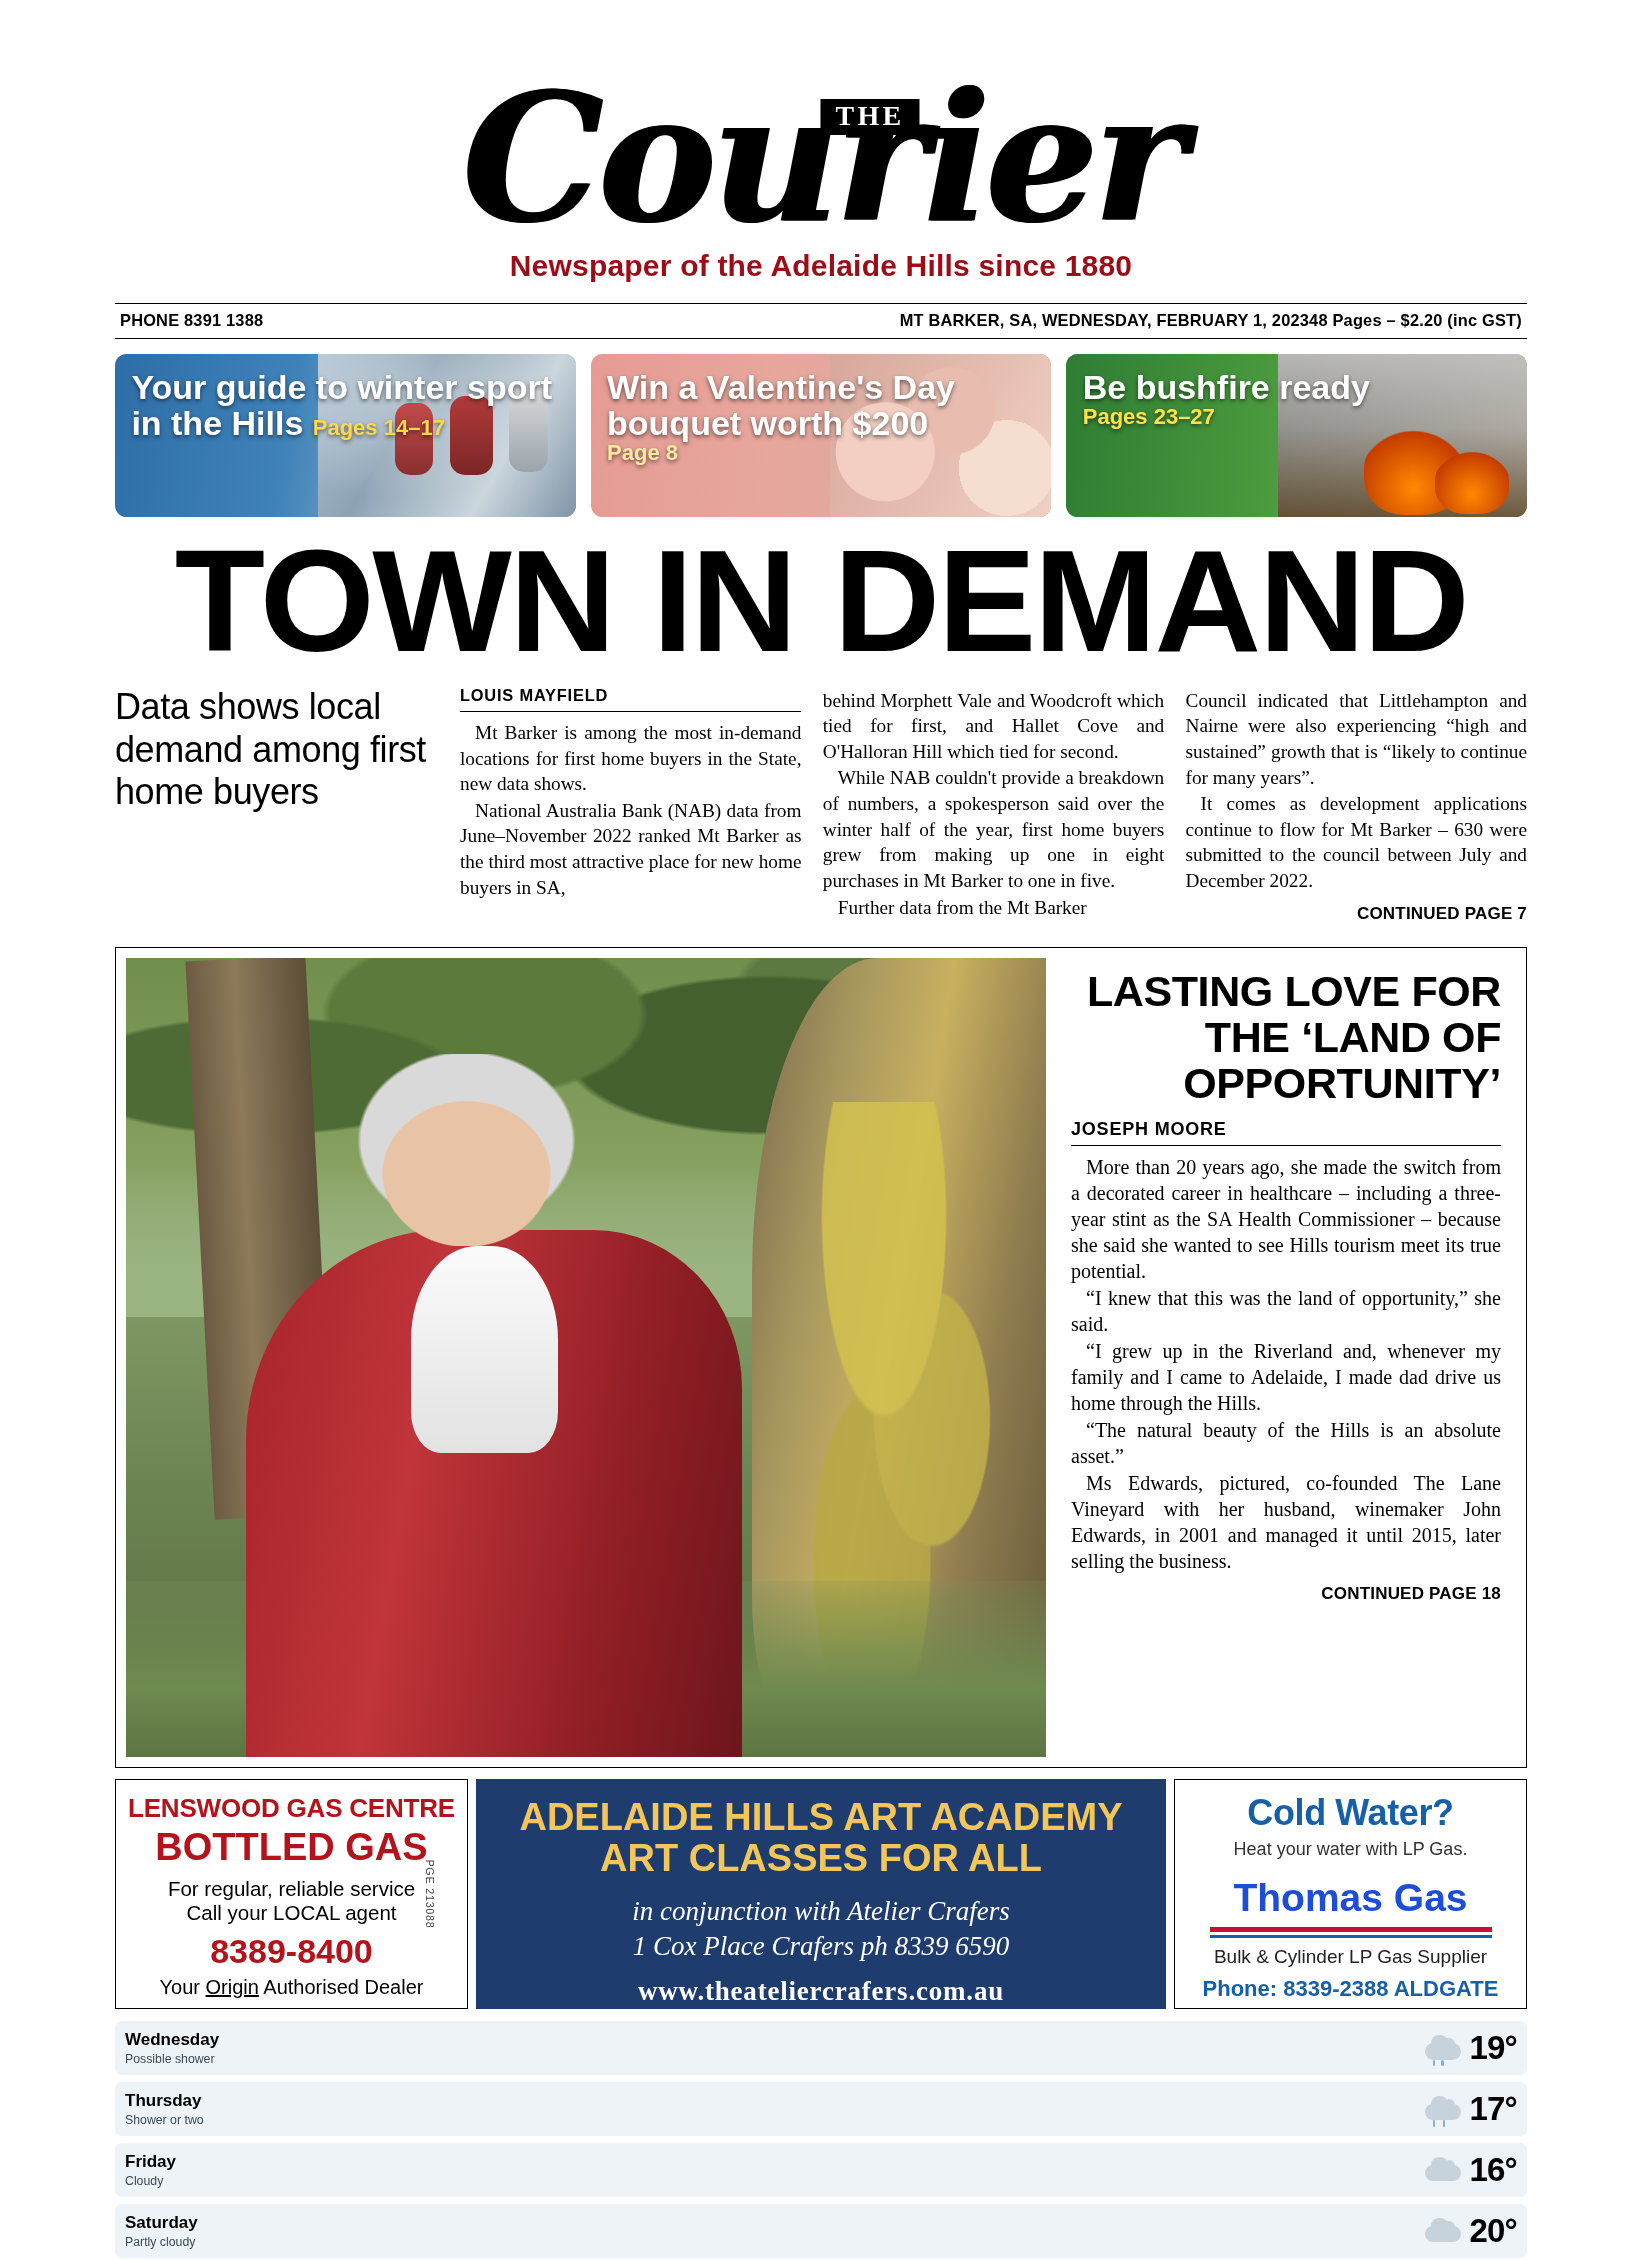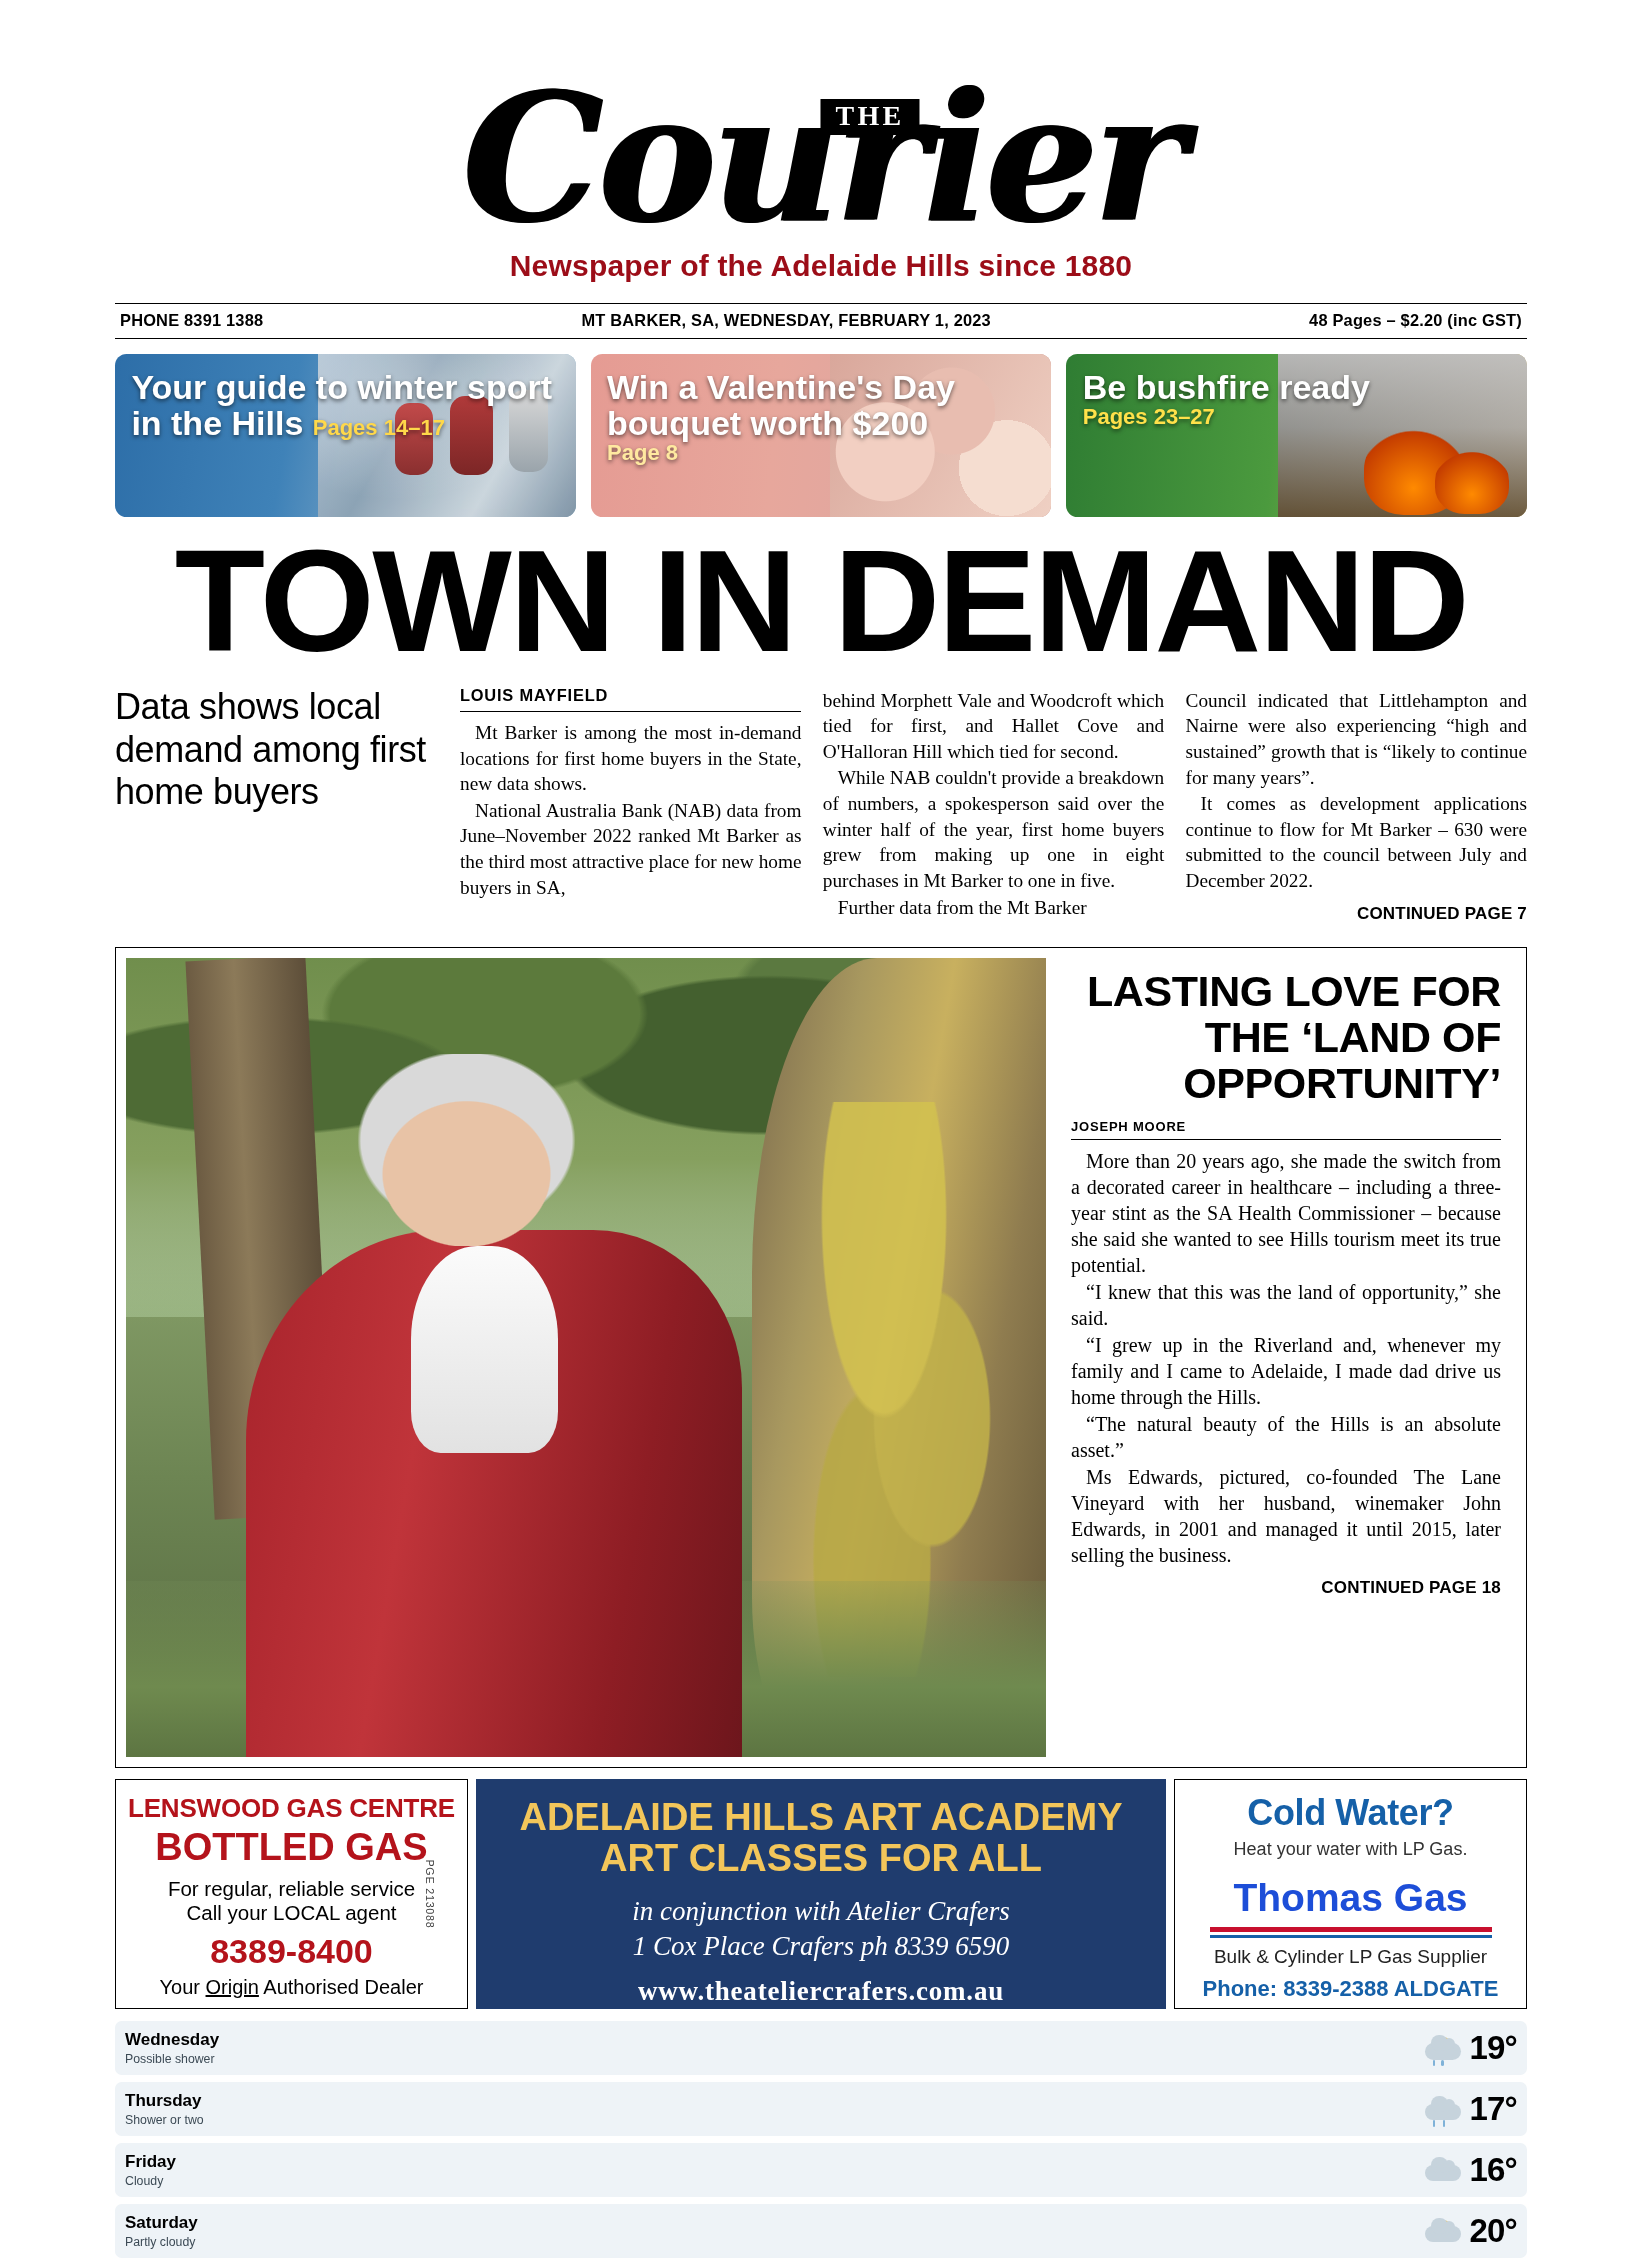--- a/index.html
+++ b/index.html
@@ -71,21 +71,21 @@
     align-items: center;
     justify-content: space-between;
     border-top: 1.6px solid #000;
     border-bottom: 1.6px solid #000;
     margin-top: 20px;
     padding: 7.4px 5px;
     font-size: 16.4px;
     font-weight: bold;
     letter-spacing: 0.2px;
   }
-  .infobar .center { flex: 1; text-align: center; }
+  .infobar .center { flex: 1; text-align: right; }
   .infobar .right { text-align: right; }
 
   
   .promos {
     display: flex;
     gap: 15px;
     margin-top: 15px;
   }
   .promo {
     position: relative;
@@ -286,21 +286,21 @@
   .feature-headline {
     font-family: "Liberation Sans", sans-serif;
     font-weight: bold;
     font-size: 43px;
     line-height: 1.06;
     text-align: right;
     letter-spacing: -0.4px;
     margin-bottom: 13px;
   }
   .feature-byline {
-    font-size: 13px;
+    font-size: 18px;
     font-weight: bold;
     letter-spacing: 0.8px;
     border-bottom: 1.6px solid #000;
     padding-bottom: 5px;
     margin-bottom: 8.2px;
     display: block;
   }
   .feature-body {
     font-family: "Liberation Serif", serif;
     font-size: 20px;

